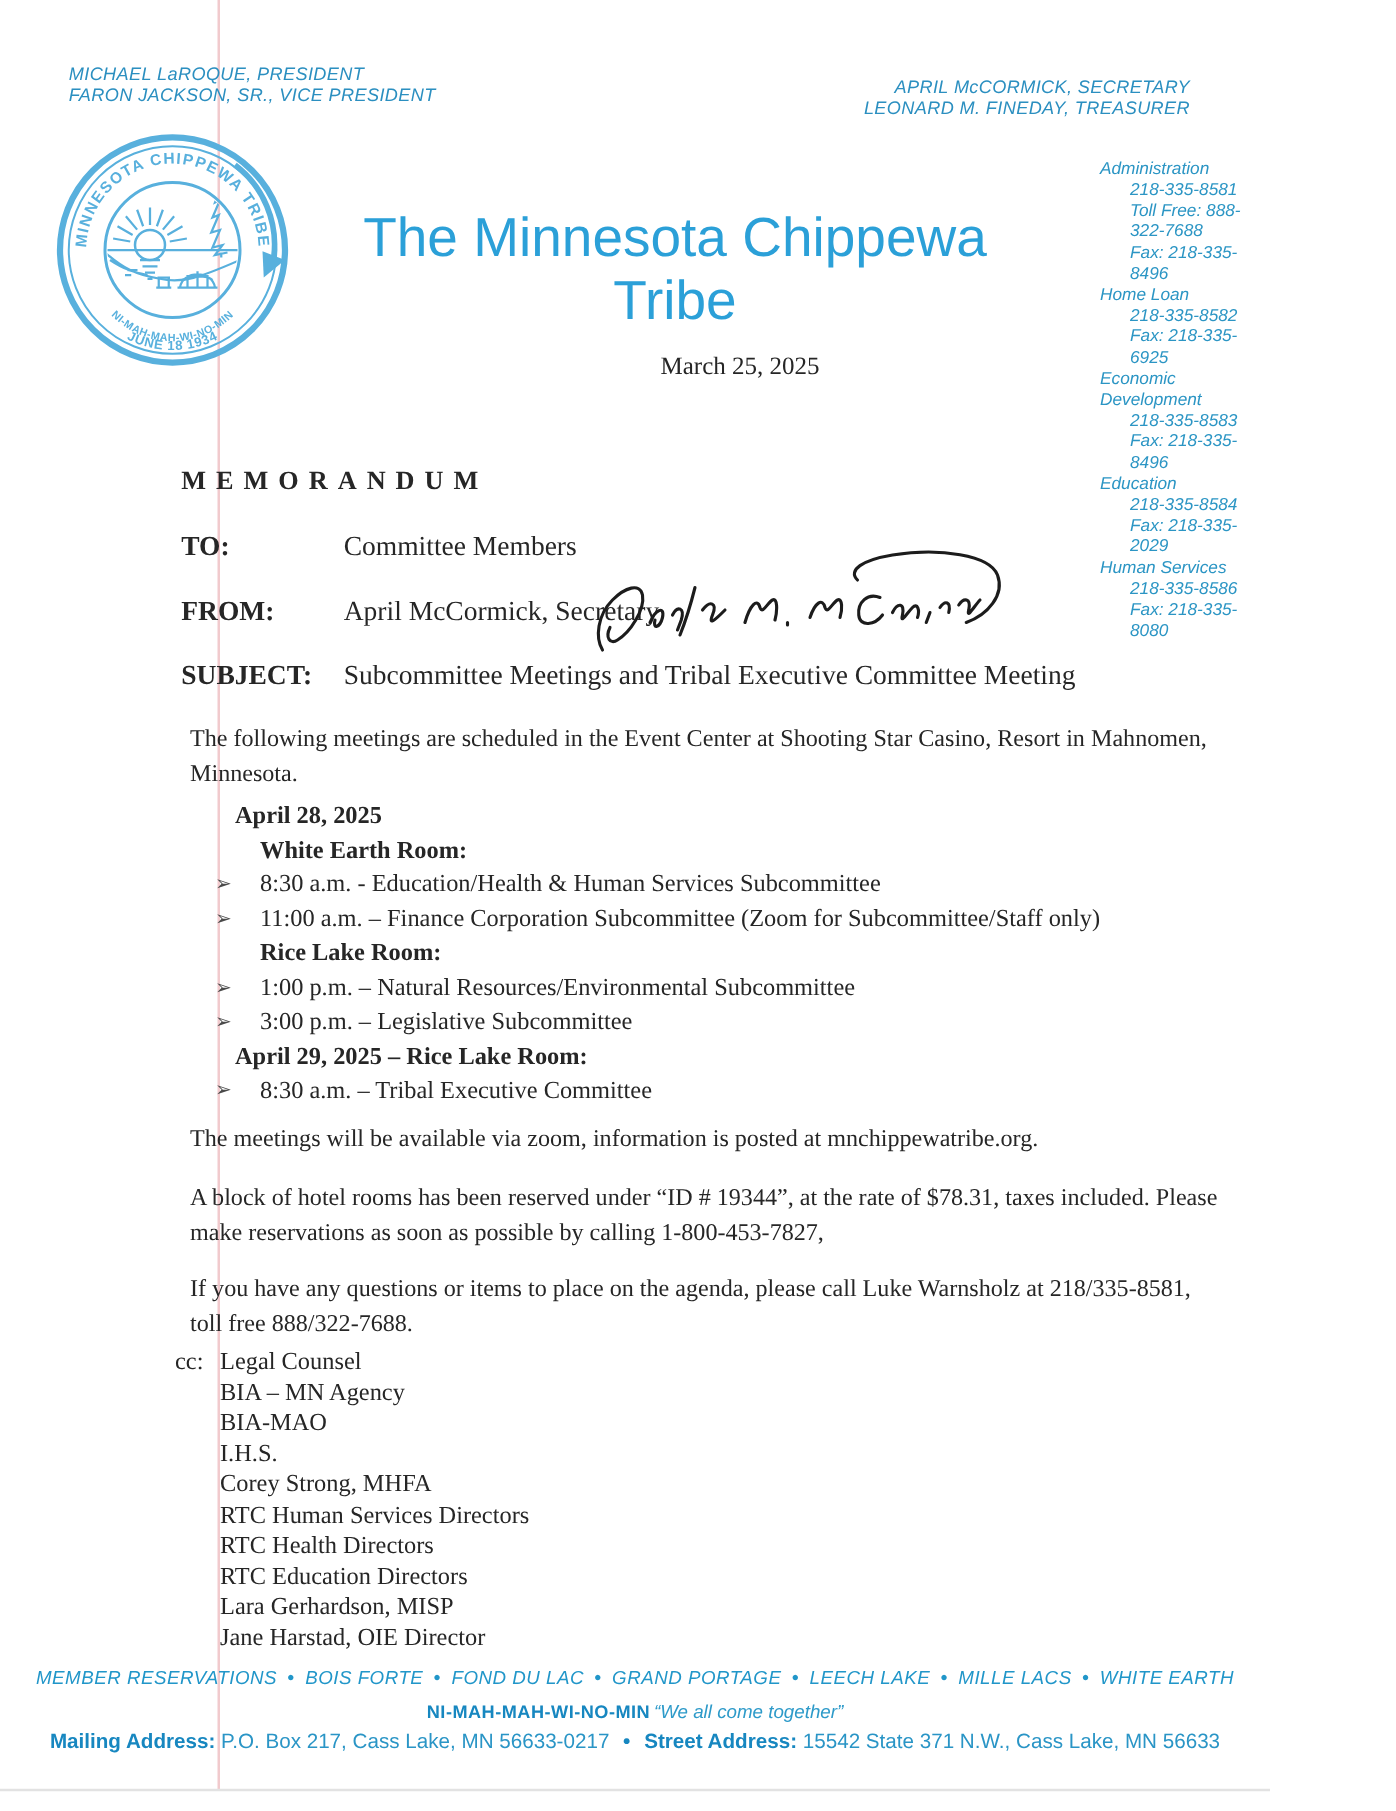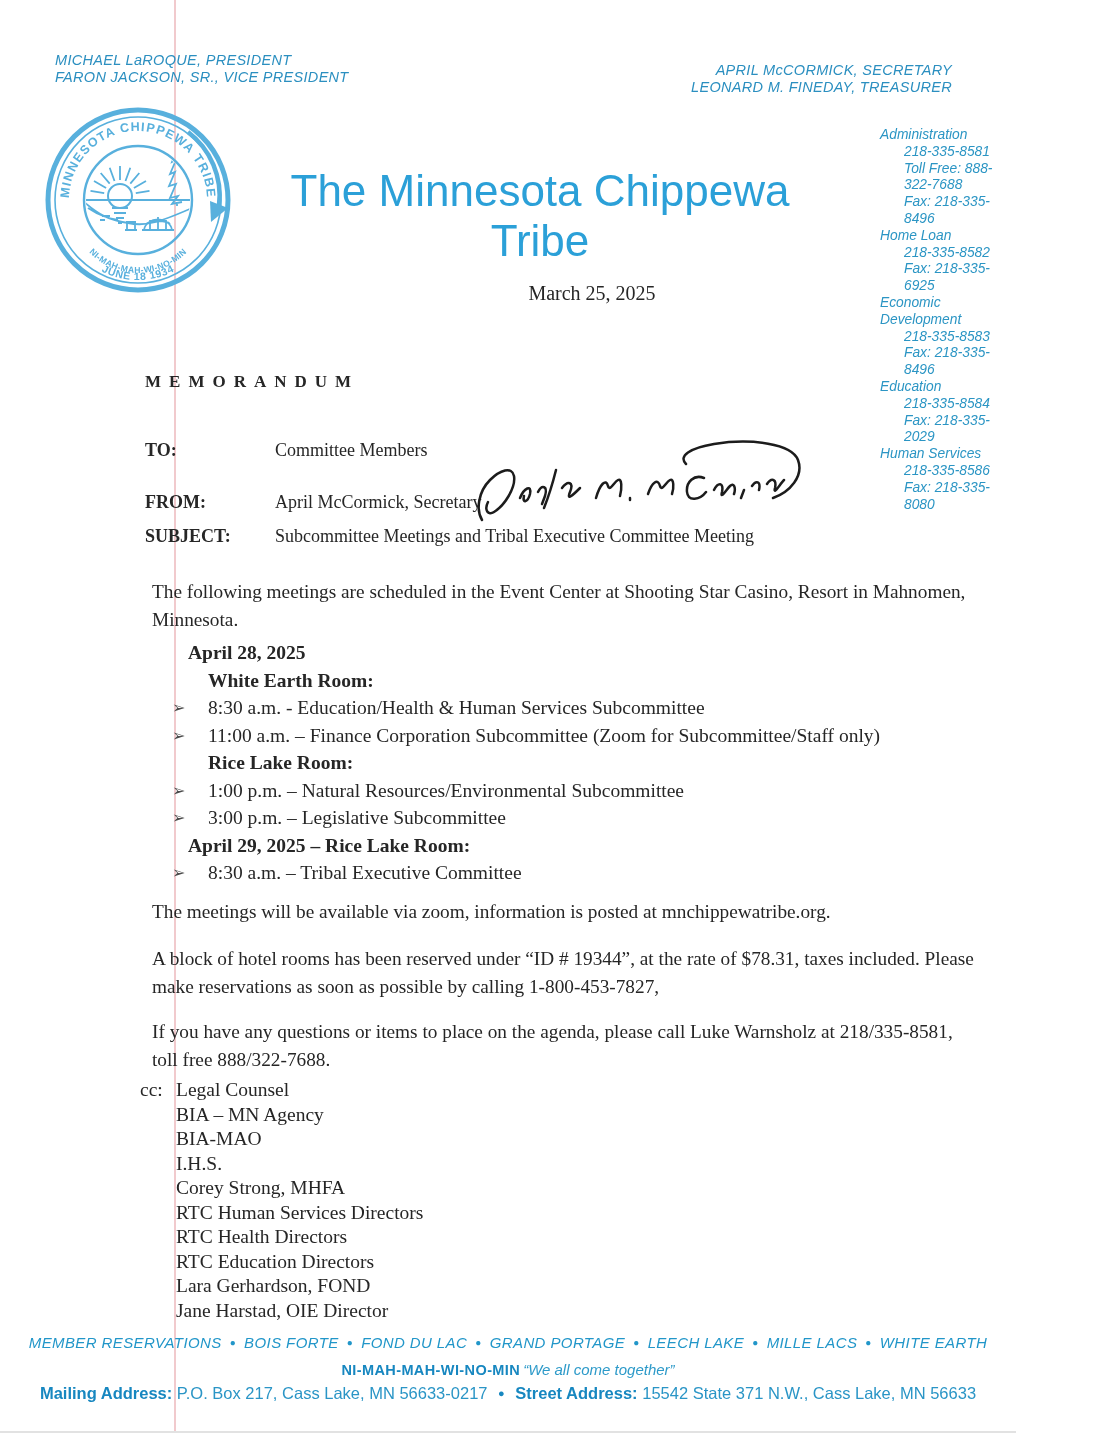--- a/index.html
+++ b/index.html
@@ -17,24 +17,24 @@
 
   .title{position:absolute;left:238px;top:166px;width:604px;text-align:center;
          font-family:"Liberation Sans",sans-serif;font-weight:400;font-size:44px;
          color:#2ba0d8;margin:0;}
   .date{position:absolute;left:492px;top:282px;width:200px;text-align:center;font-size:20px;}
 
   .contact{position:absolute;left:880px;top:127px;font-family:"Liberation Sans",sans-serif;
            font-style:italic;color:#2b95c4;font-size:13.8px;line-height:16.8px;}
   .contact .cline{margin-left:24px;}
 
-  .memo-heading{position:absolute;left:145px;top:372px;font-weight:bold;font-size:17px;letter-spacing:8px;}
-  .memo-row{position:absolute;left:145px;font-size:18px;margin-top:16px;}
+  .memo-heading{position:absolute;left:145px;top:372px;font-weight:bold;font-size:21px;letter-spacing:8px;}
+  .memo-row{position:absolute;left:145px;font-size:22px;}
   .memo-row .lab{display:inline-block;width:130px;font-weight:bold;}
-  .row-to{top:424px;} .row-from{top:476px;} .row-subject{top:510px;}
+  .row-to{top:424px;} .row-from{top:476px;} .row-subject{top:527px;}
 
   .signature{position:absolute;left:468px;top:436px;width:340px;height:92px;}
 
   .para{position:absolute;left:140px;width:822px;font-size:19.3px;line-height:28px;margin:12px;}
   .p1{top:566px;} .p2{top:886px;} .p3{top:933px;} .p4{top:1006px;}
 
   .schedule{position:absolute;left:140px;top:639px;font-size:19.5px;line-height:27.5px;}
   .sched-date{font-weight:bold;margin-left:48px;}
   .sched-room{font-weight:bold;padding-left:68px;}
   .sched-item{padding-left:32px;display:flex;}
@@ -200,21 +200,21 @@
     <span class="cc-label">cc:</span>
     <div class="cc-list">
         <div>Legal Counsel</div>
         <div>BIA – MN Agency</div>
         <div>BIA-MAO</div>
         <div>I.H.S.</div>
         <div>Corey Strong, MHFA</div>
         <div>RTC Human Services Directors</div>
         <div>RTC Health Directors</div>
         <div>RTC Education Directors</div>
-        <div>Lara Gerhardson, FOND</div>
+        <div>Lara Gerhardson, MISP</div>
         <div>Jane Harstad, OIE Director</div>
       </div>
   </div>
 
   <div class="footer members"><span>MEMBER RESERVATIONS</span><span class="sep">●</span><span>BOIS FORTE</span><span class="sep">●</span><span>FOND DU LAC</span><span class="sep">●</span><span>GRAND PORTAGE</span><span class="sep">●</span><span>LEECH LAKE</span><span class="sep">●</span><span>MILLE LACS</span><span class="sep">●</span><span>WHITE EARTH</span></div>
   <div class="footer motto">
     <span class="m-bold">NI-MAH-MAH-WI-NO-MIN</span><span class="m-ital">“We all come together”</span>
   </div>
   <div class="footer address">
     <span class="a-lab">Mailing Address:</span>

